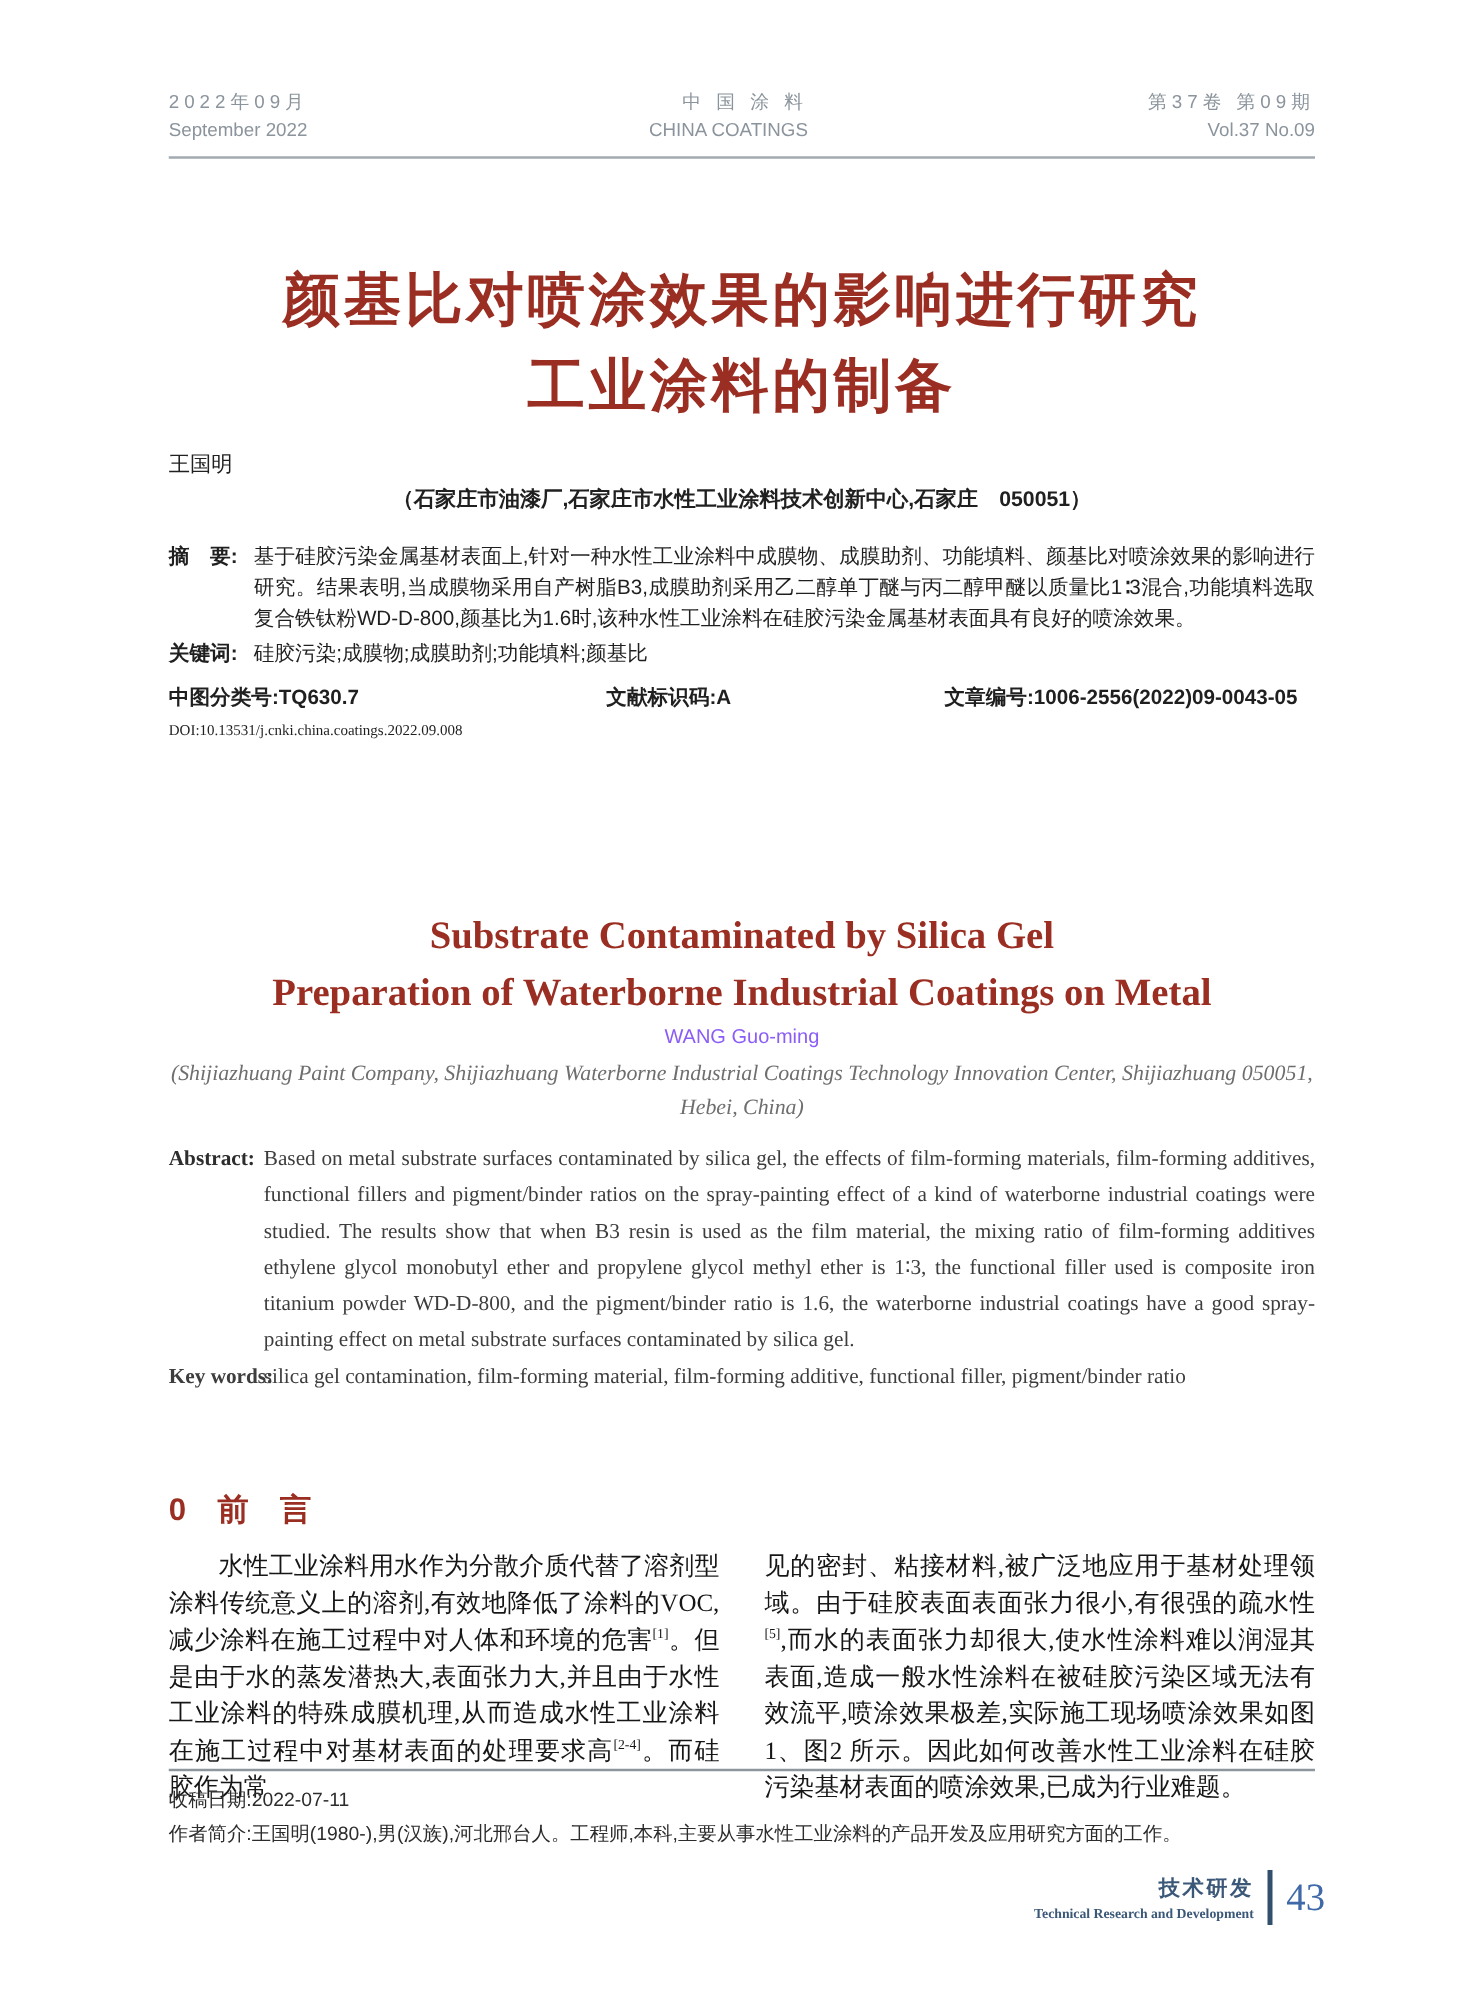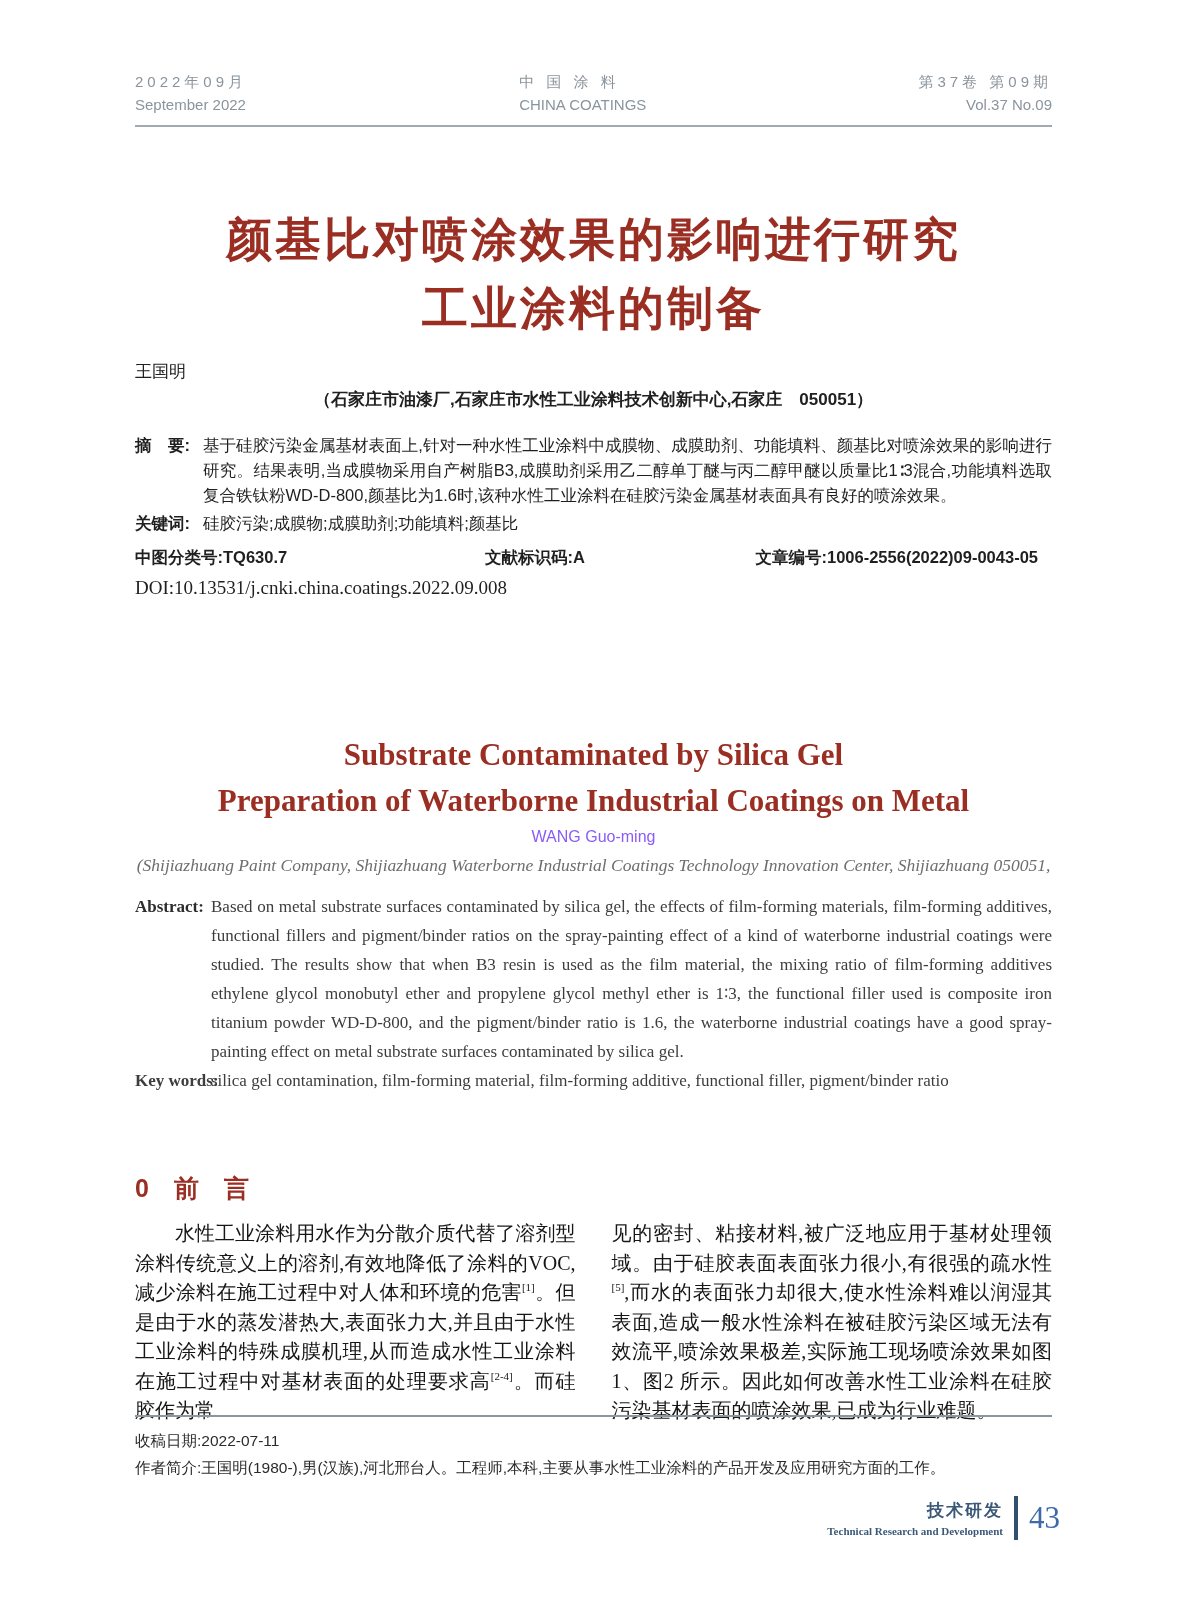--- a/index.html
+++ b/index.html
@@ -7,37 +7,37 @@
     width:1187px;height:1600px;background:#ffffff;position:relative;overflow:hidden;
     font-family:"Liberation Sans",sans-serif;color:#1c1c1c;
     --accent_red:#9b2e22;--header_gray:#8b949c;--footer_slate:#3b5878;--page_blue:#3f69a8;
   }
   .content{width:917px;margin:0 auto;}
   
   .journal-header{margin-top:70px;display:flex;justify-content:space-between;align-items:flex-end;
     border-bottom:2px solid #a2aab1;padding-bottom:9px;color:var(--header_gray);
     font-size:15px;line-height:23px;}
   .jh-col{white-space:nowrap;}
-  .jh-center{text-align:left;}
+  .jh-center{text-align:right;}
   .jh-right{text-align:right;}
   .jh-cn{letter-spacing:4px;}
   
   .cn-title{margin-top:78px;text-align:center;color:var(--accent_red);font-weight:700;
     font-size:46px;line-height:69px;letter-spacing:3px;}
   .cn-author{margin-top:17px;font-size:17px;line-height:24px;color:#202020;}
   .cn-affil{margin-top:4px;text-align:center;font-size:17px;line-height:24px;font-weight:600;color:#202020;}
   
   .hang{position:relative;padding-left:68px;text-align:justify;}
   .hang .hang-label{position:absolute;left:0;top:0;font-weight:700;white-space:nowrap;}
   .cn-abstract{margin-top:21px;font-size:16.5px;line-height:25px;font-weight:500;color:#1f1f1f;}
   .cn-keywords{margin-top:3px;font-size:16.5px;line-height:25px;font-weight:500;color:#1f1f1f;text-align:left;}
   .class-row{margin-top:11px;position:relative;height:24px;font-size:16.5px;font-weight:600;color:#1f1f1f;}
   .class-mid{position:absolute;left:350px;top:0;}
   .class-right{position:absolute;right:14px;top:0;}
-  .doi-line{margin-top:6px;font-family:"Liberation Serif",serif;font-size:19px;color:#1f1f1f;}
+  .doi-line{margin-top:6px;font-family:"Liberation Serif",serif;font-size:12px;color:#1f1f1f;}
   
   .en-title{margin-top:133px;text-align:center;color:var(--accent_red);font-weight:700;
     font-family:"Liberation Serif",serif;font-size:31px;line-height:46px;}
   .en-author{text-align:center;color:#8b5cf6;font-size:16px;line-height:25px;}
   .en-affil{margin-top:3px;text-align:center;color:#6e6e6e;font-style:italic;
     font-family:"Liberation Serif",serif;font-size:17.5px;line-height:27px;}
   .en-abstract{margin-top:13px;font-family:"Liberation Serif",serif;font-size:17px;
     line-height:29px;color:#3d3d3d;padding-left:76px;}
   .en-abstract .hang-label{color:#2d2d2d;}
   .en-keywords{font-family:"Liberation Serif",serif;font-size:17px;line-height:29px;color:#3d3d3d;
@@ -110,20 +110,21 @@
 
   <div class="en-title">
     <div>Substrate Contaminated by Silica Gel</div>
     <div>Preparation of Waterborne Industrial Coatings on Metal</div>
   </div>
 
   <div class="en-author">WANG Guo-ming</div>
 
   <div class="en-affil">
     <div>(Shijiazhuang Paint Company, Shijiazhuang Waterborne Industrial Coatings Technology Innovation Center, Shijiazhuang 050051,</div>
+    <div>Hebei, China)</div>
   </div>
 
   <div class="en-abstract hang">
     <span class="hang-label">Abstract:</span>
     <span>Based on metal substrate surfaces contaminated by silica gel, the effects of film-forming materials, film-forming additives, functional fillers and pigment/binder ratios on the spray-painting effect of a kind of waterborne industrial coatings were studied. The results show that when B3 resin is used as the film material, the mixing ratio of film-forming additives ethylene glycol monobutyl ether and propylene glycol methyl ether is 1∶3, the functional filler used is composite iron titanium powder WD-D-800, and the pigment/binder ratio is 1.6, the waterborne industrial coatings have a good spray-painting effect on metal substrate surfaces contaminated by silica gel.</span>
   </div>
 
   <div class="en-keywords hang">
     <span class="hang-label">Key words:</span>
     <span>silica gel contamination, film-forming material, film-forming additive, functional filler, pigment/binder ratio</span>

